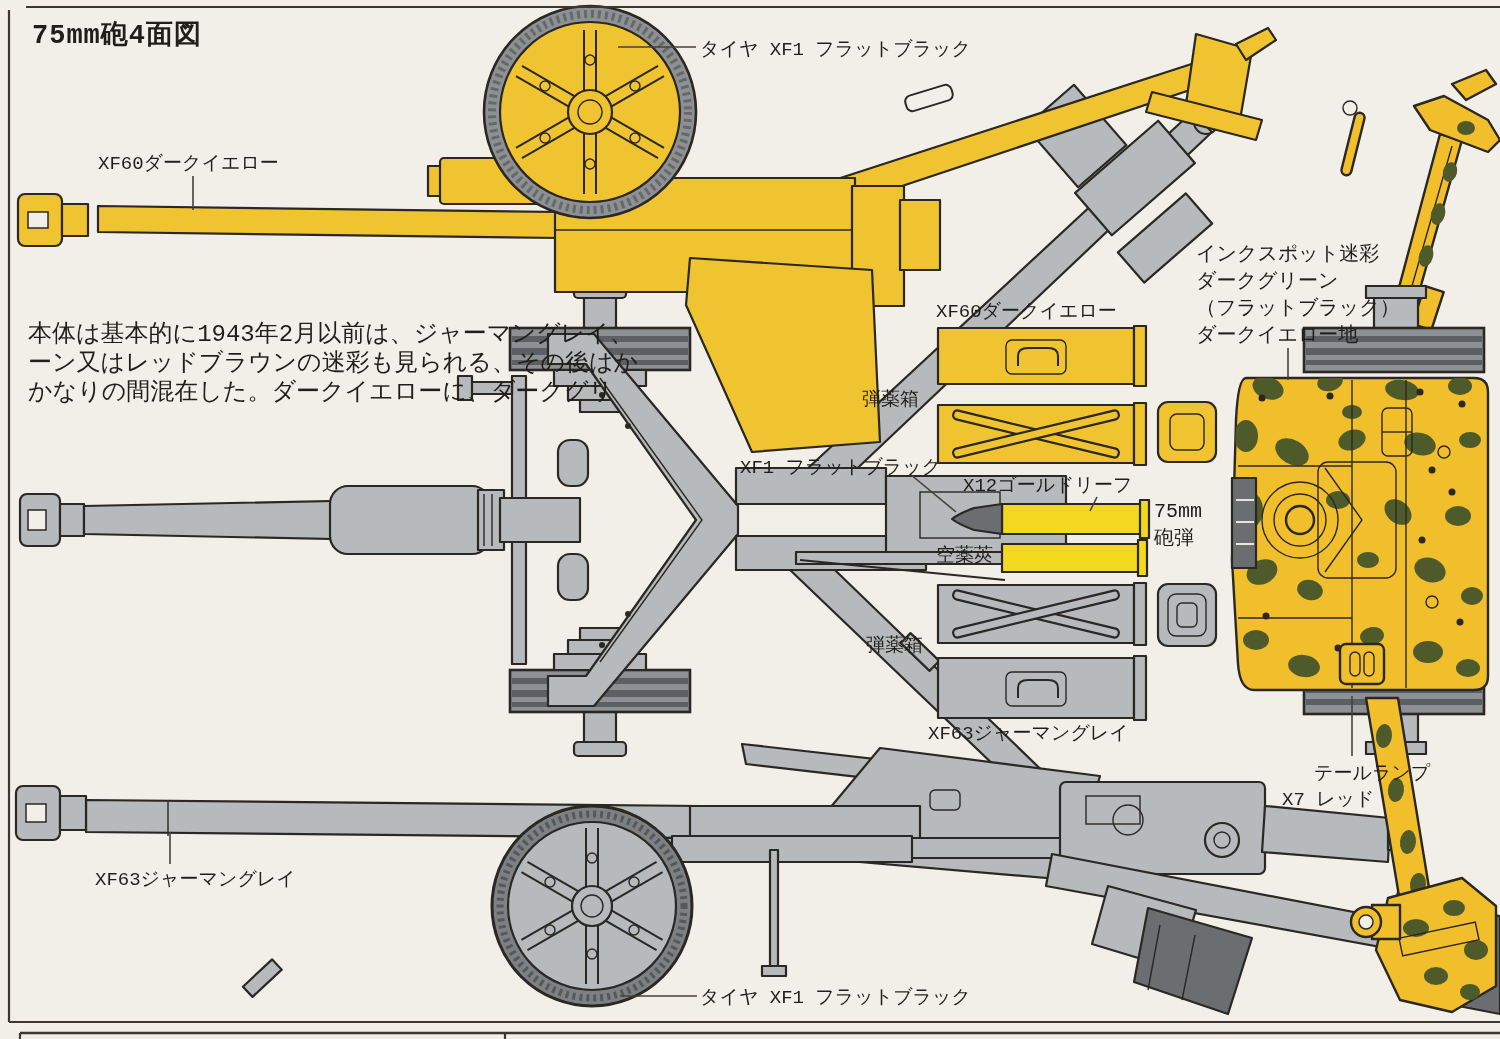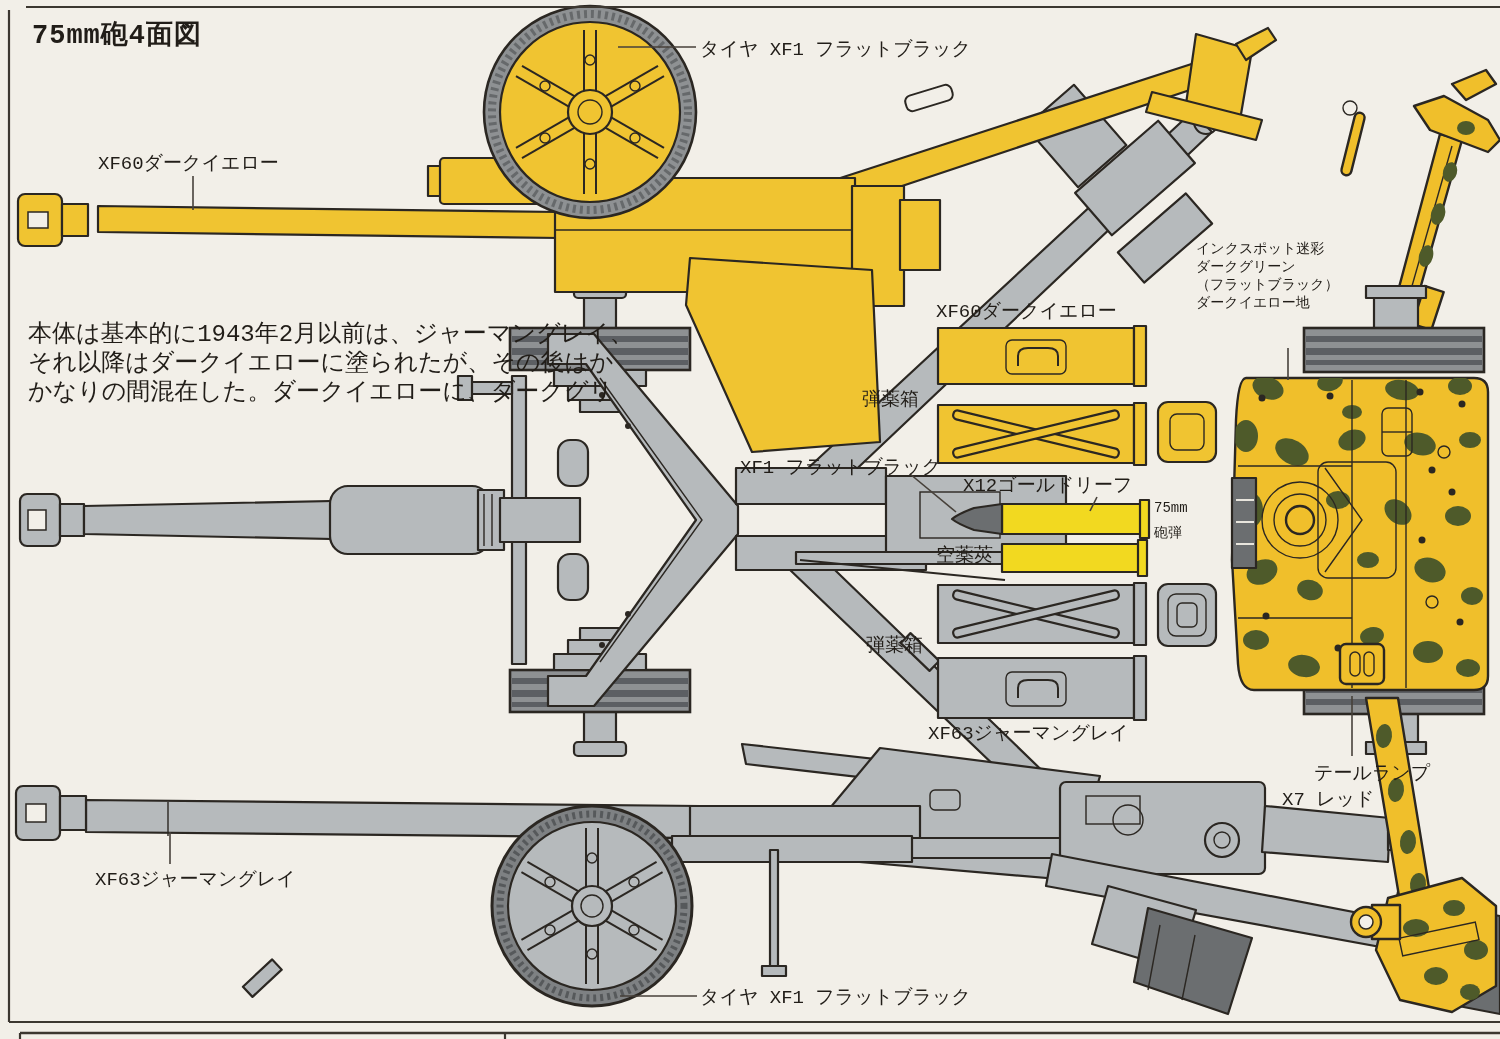--- a/index.html
+++ b/index.html
@@ -7,21 +7,21 @@
     --camo_yellow:#f0bf2b; --camo_green:#4e5a2a; --german_gray:#b6babc;
     --tire_gray:#8e9193; --dark_gray:#6b6e70; --leader:#47413a;
   }
   html,body{margin:0;padding:0;background:#d8d4cc;}
   #page{position:relative;width:1500px;height:1039px;background:var(--paper);overflow:hidden;
         font-family:Liberation Mono, monospace;color:#211d18;}
   #art{position:absolute;left:0;top:0;}
   .label{position:absolute;white-space:nowrap;color:#211d18;}
   .t-title{font-size:27px;font-weight:bold;letter-spacing:1px;}
   .t-lab{font-size:19px;}
-  .t-small{font-size:14px;}
+  .t-small{font-size:20px;}
   .t-par{font-size:24px;line-height:29px;}
   
   .y{fill:var(--dark_yellow);stroke:var(--ink);stroke-width:2.2;stroke-linejoin:round}
   .by{fill:var(--bright_yellow);stroke:var(--ink);stroke-width:2.2;stroke-linejoin:round}
   .g{fill:var(--german_gray);stroke:var(--ink);stroke-width:2.2;stroke-linejoin:round}
   .cy{fill:var(--camo_yellow);stroke:var(--ink);stroke-width:2.4;stroke-linejoin:round}
   .dk{fill:var(--dark_gray);stroke:var(--ink);stroke-width:2.2;stroke-linejoin:round}
   .tire{fill:var(--tire_gray);stroke:var(--ink);stroke-width:2.6}
   .ln{stroke:var(--ink);fill:none;stroke-width:2}
   .thin{stroke:var(--ink);fill:none;stroke-width:1.4}
@@ -404,21 +404,21 @@
   </g>
 </svg>
 
   <div class="label t-title" style="left:32px;top:16px;">75mm砲4面図</div>
 
   <div class="label t-lab" style="left:98px;top:150px;">XF60ダークイエロー</div>
   <div class="label t-lab" style="left:700px;top:36px;">タイヤ XF1 フラットブラック</div>
 
   <div class="label t-par" style="left:28px;top:320px;">
     <div>本体は基本的に1943年2月以前は、ジャーマングレイ、</div>
-    <div>それ以降はダークイエローに塗られたが、その後はか</div>
+    <div>ーン又はレッドブラウンの迷彩も見られる、その後はか</div>
     <div>かなりの間混在した。ダークイエローに、ダークグリ</div>
   </div>
 
   <div class="label t-lab" style="left:936px;top:298px;">XF60ダークイエロー</div>
   <div class="label t-lab" style="left:862px;top:386px;">弾薬箱</div>
 
   <div class="label t-lab" style="left:740px;top:454px;">XF1 フラットブラック</div>
   <div class="label t-lab" style="left:963px;top:472px;">X12ゴールドリーフ</div>
   <div class="label t-small" style="left:1154px;top:500px;">75mm</div>
   <div class="label t-small" style="left:1154px;top:524px;">砲弾</div>

